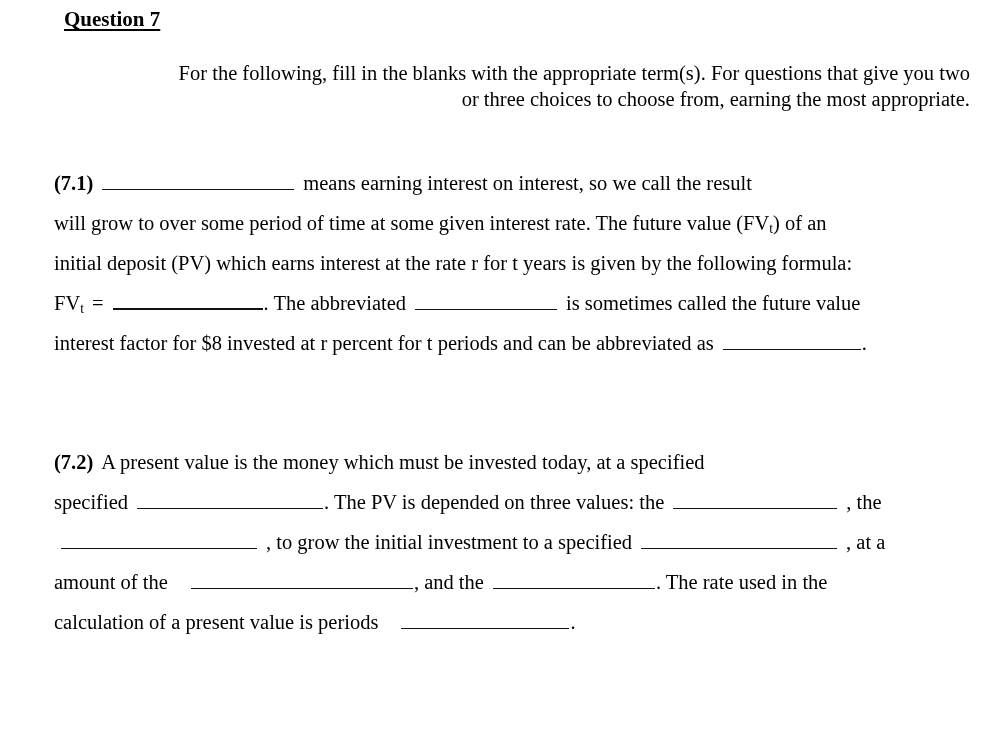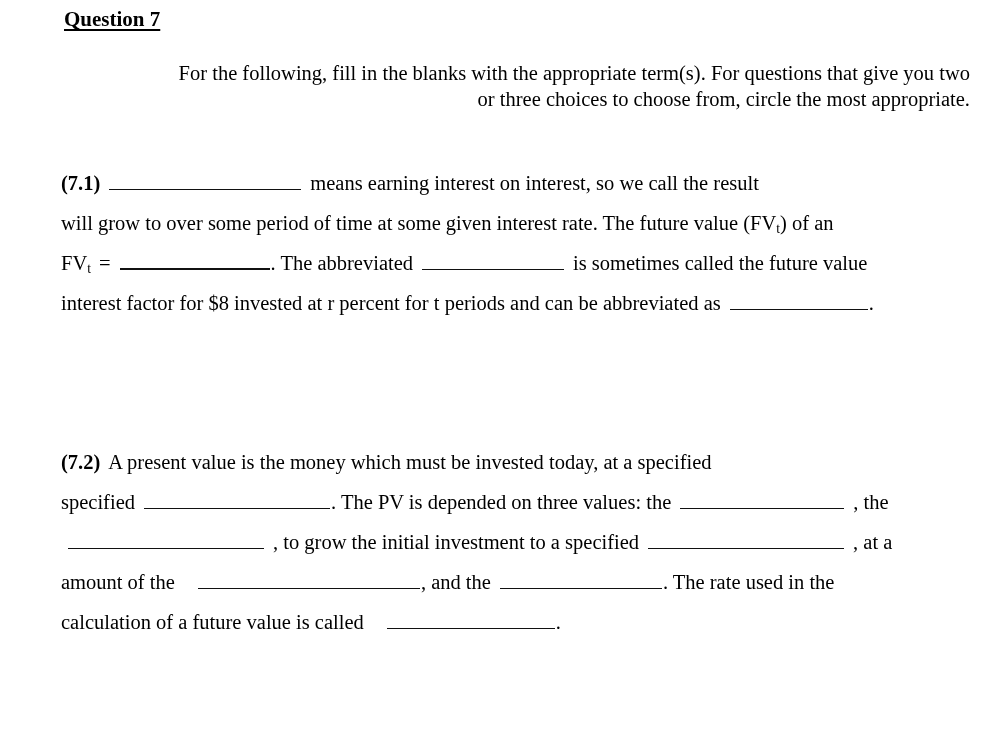--- a/index.html
+++ b/index.html
@@ -38,21 +38,21 @@
     position: absolute;
     left: 32px;
     top: 60px;
     width: 905px;
     font-size: 20.5px;
     line-height: 26px;
     text-align: right;
   }
   .block {
     position: absolute;
-    left: 28px;
+    left: 21px;
     width: 900px;
     font-size: 20.5px;
   }
   .block-71 { top: 168px; }
   .block-72 { top: 447px; }
   .ln {
     position: relative;
     height: 40px;
     white-space: nowrap;
     line-height: 30px;
@@ -85,34 +85,37 @@
 </style>
 </head>
 <body>
 
 <div class="page">
 
   <div class="heading">Question 7</div>
 
   <div class="intro">
     <span>For the following, fill in the blanks with the appropriate term(s). For questions that give you two</span><br>
-    <span>or three choices to choose from, circle the most appropriate.</span>
+    <span>or three choices to choose from, earning the most appropriate.</span>
   </div>
 
   <div class="block block-71">
 
     <div class="ln">
       <span class="qnum">(7.1)</span><span class="gap-sm"></span><span class="blank" style="width:192px"></span><span class="gap-sm"></span><span>means earning interest on interest, so we call the result</span>
     </div>
 
 
     <div class="ln">
       <span>will grow to over some period of time at some given interest rate. The future value (FV</span><span class="sub">t</span><span>) of an</span>
     </div>
 
+    <div class="ln">
+      <span>initial deposit (PV) which earns interest at the rate r for t years is given by the following formula:</span>
+    </div>
 
     <div class="ln">
       <span>FV</span><span class="sub">t</span><span class="gap-sm"></span><span>=</span><span class="gap-sm"></span><span class="blank blank-bold" style="width:150px"></span><span>. The abbreviated</span><span class="gap-sm"></span><span class="blank" style="width:142px"></span><span class="gap-sm"></span><span>is sometimes called the future value</span>
     </div>
 
     <div class="ln">
       <span>interest factor for $8 invested at r percent for t periods and can be abbreviated as</span><span class="gap-sm"></span><span class="blank" style="width:138px"></span><span>.</span>
     </div>
 
   </div>
@@ -129,18 +132,18 @@
 
     <div class="ln">
       <span class="ind"></span><span class="blank" style="width:196px"></span><span class="gap-sm"></span><span>, to grow the initial investment to a specified</span><span class="gap-sm"></span><span class="blank" style="width:196px"></span><span class="gap-sm"></span><span>, at a</span>
     </div>
 
     <div class="ln">
       <span>amount of the</span><span class="gap-md"></span><span class="blank" style="width:222px"></span><span>, and the</span><span class="gap-sm"></span><span class="blank" style="width:162px"></span><span>. The rate used in the</span>
     </div>
 
     <div class="ln">
-      <span>calculation of a future value is called</span><span class="gap-md"></span><span class="blank" style="width:168px"></span><span>.</span>
+      <span>calculation of a present value is periods</span><span class="gap-md"></span><span class="blank" style="width:168px"></span><span>.</span>
     </div>
 
   </div>
 
 </div>
 
 </body></html>

